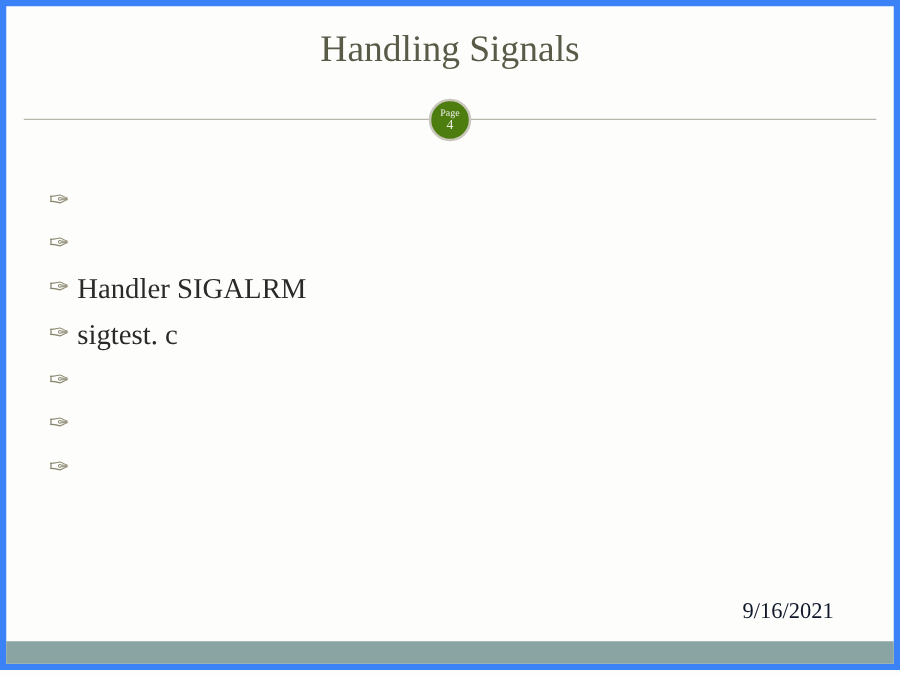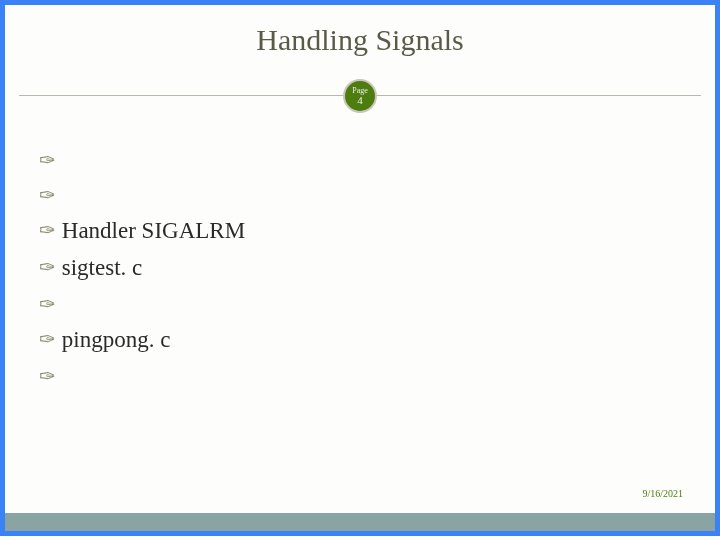--- a/index.html
+++ b/index.html
@@ -76,24 +76,24 @@
   }
   .bullet {
     font-size: 20px;
     color: #8a876f;
     margin-right: 6px;
     margin-top: 2px;
     flex-shrink: 0;
   }
   .date {
     position: absolute;
-    right: 32px;
+    right: 48px;
     bottom: 32px;
-    font-size: 10px;
-    color: #4d7c0f;
+    font-size: 18px;
+    color: #0f172a;
   }
   .bottom-bar {
     position: absolute;
     left: 0;
     right: 0;
     bottom: 0;
     height: 18px;
     background: #8aa3a3;
   }
 </style>
@@ -126,21 +126,20 @@
     </div>
     <div class="item">
       <span class="bullet">✑</span>
       <span>sigtest. c</span>
     </div>
     <div class="item">
       <span class="bullet">✑</span>
     </div>
     <div class="item">
       <span class="bullet">✑</span>
-      <span>pingpong. c</span>
     </div>
     <div class="item">
       <span class="bullet">✑</span>
     </div>
   </div>
 
   <div class="date">9/16/2021</div>
   <div class="bottom-bar"></div>
 </div>
 

